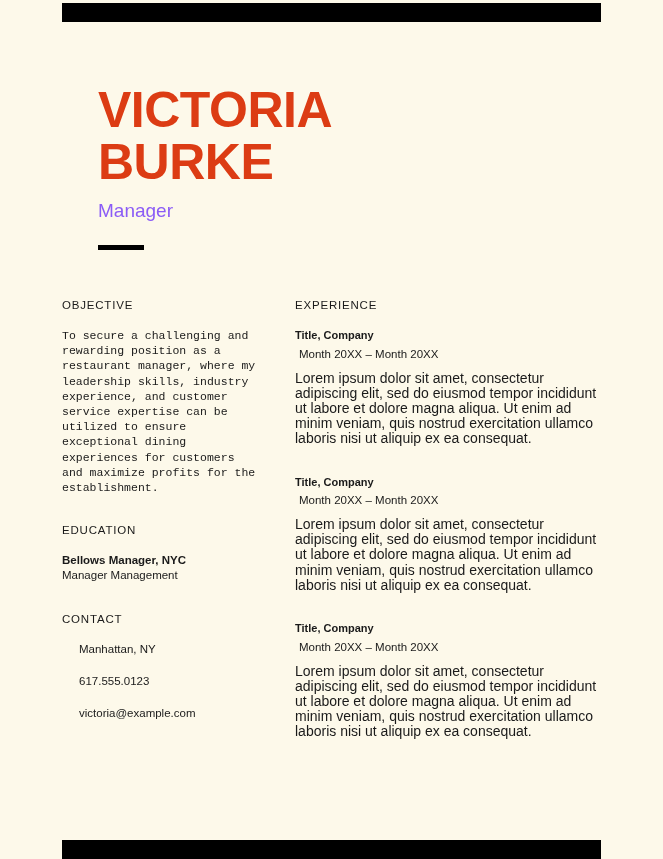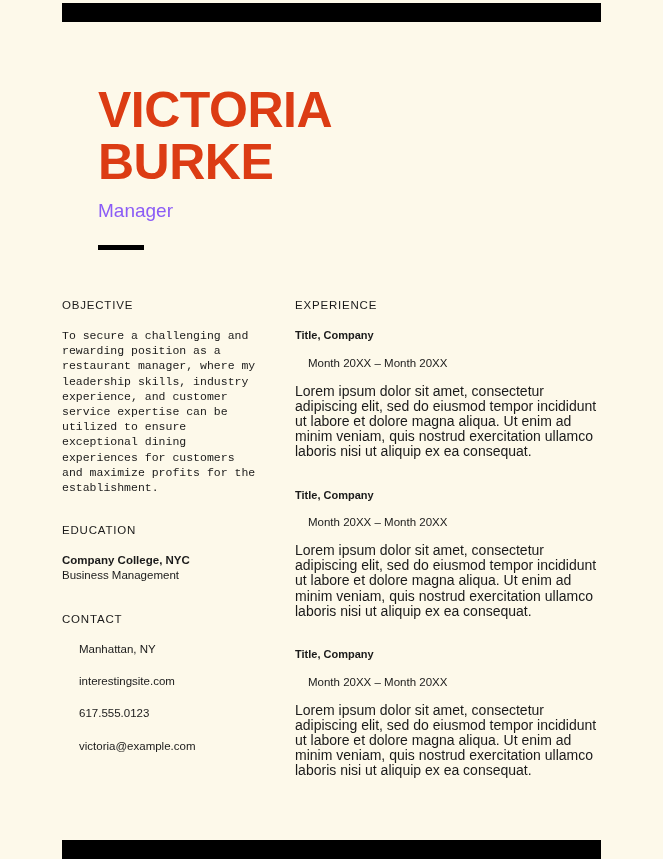--- a/index.html
+++ b/index.html
@@ -116,21 +116,21 @@
   .job + .job { margin-top: 28px; }
   .job-title {
     font-size: 11px;
     line-height: 14.5px;
     font-weight: bold;
     margin: 0;
   }
   .job-dates {
     font-size: 11.5px;
     line-height: 15px;
-    margin: 13px;
+    margin: 4px;
   }
   .job-desc {
     font-size: 14px;
     line-height: 15.2px;
     margin: 9px 0 0 0;
   }
 </style>
 </head>
 <body>
 
@@ -149,28 +149,27 @@
 
     <div class="col-left">
 
       <div class="section">
         <div class="section-heading">OBJECTIVE</div>
         <p class="body-text">To secure a challenging and rewarding position as a restaurant manager, where my leadership skills, industry experience, and customer service expertise can be utilized to ensure exceptional dining experiences for customers and maximize profits for the establishment.</p>
       </div>
 
       <div class="section">
         <div class="section-heading">EDUCATION</div>
-        <p class="edu-school">Company College, NYC</p>
-        <p class="edu-line">Business Management</p>
+        <p class="edu-school">Bellows Manager, NYC</p>
+        <p class="edu-line">Manager Management</p>
       </div>
 
       <div class="section">
         <div class="section-heading">CONTACT</div>
         <p class="contact-line">Manhattan, NY</p>
-        <p class="contact-line">interestingsite.com</p>
         <p class="contact-line">617.555.0123</p>
         <p class="contact-line">victoria@example.com</p>
       </div>
 
     </div>
 
     <div class="col-right">
 
       <div class="section">
         <div class="section-heading">EXPERIENCE</div>

